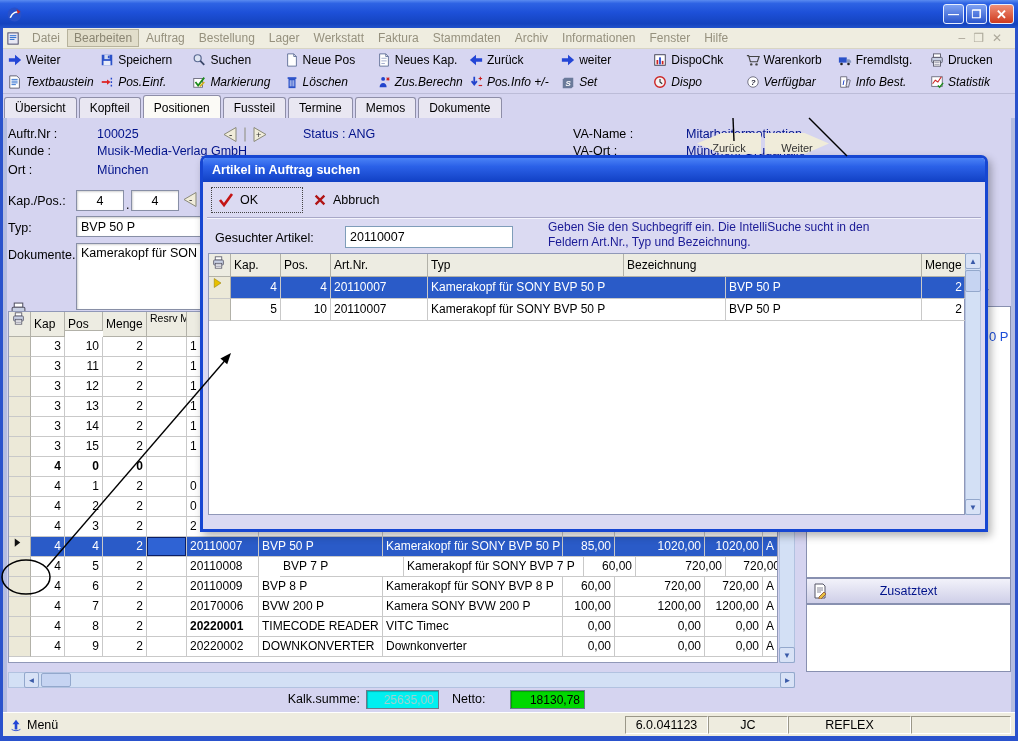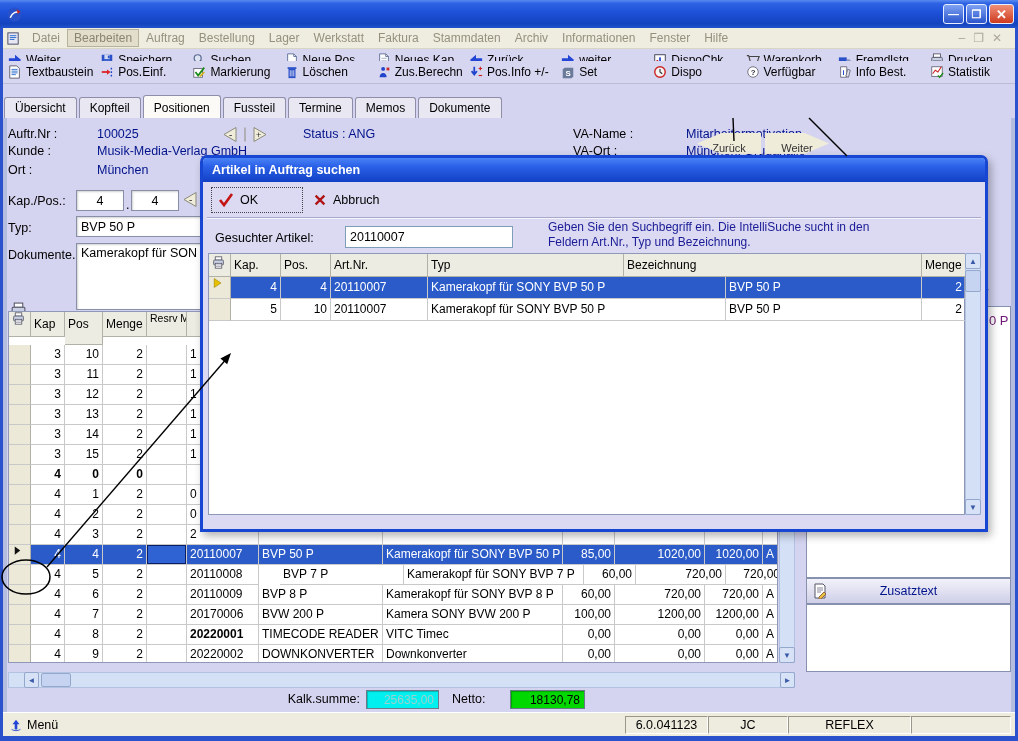--- a/index.html
+++ b/index.html
@@ -224,21 +224,21 @@
         <svg viewBox="0 0 16 16" width="14" height="14">
           <rect x="4" y="1" width="8" height="4" fill="#fff" stroke="#556"></rect>
           <rect x="2" y="5" width="12" height="6" rx="1" fill="#C8D0E4" stroke="#556"></rect>
           <rect x="4" y="9" width="8" height="6" fill="#fff" stroke="#556"></rect>
           <path d="M5 11h6M5 13h6" stroke="#99A"></path>
         </svg>
       </span>
       <span>Drucken</span>
     </div>
   </div>
-<div class="toolbar" id="tb2" style="top:61px;">
+<div class="toolbar" id="tb2" style="top:71px;font-style:italic;">
     <div class="tbtn">
       <span class="ic">
         <svg viewBox="0 0 16 16" width="14" height="14">
           <path d="M2 1h8l3 3v11H2z" fill="#fff" stroke="#556"></path>
           <path d="M4 5h7M4 7h7M4 9h7M4 11h5" stroke="#26C"></path>
         </svg>
       </span>
       <span>Textbaustein</span>
     </div>
     <div class="tbtn">
@@ -491,21 +491,21 @@
     <div class="trow">
       <div class="c h" style="width: 22px; height: 25px;"><span class="ic">
           <svg viewBox="0 0 16 16" width="13" height="13">
             <rect x="4" y="1" width="8" height="4" fill="#fff" stroke="#556"></rect>
             <rect x="2" y="5" width="12" height="6" rx="1" fill="#C8D0E4" stroke="#556"></rect>
             <rect x="4" y="9" width="8" height="6" fill="#fff" stroke="#556"></rect>
             <path d="M5 11h6M5 13h6" stroke="#99A"></path>
           </svg>
         </span></div>
       <div class="c h" style="width: 34px; height: 25px; line-height: 24px;">Kap</div>
-      <div class="c h" style="width: 38px; height: 33px; line-height: 24px;">Pos</div>
+      <div class="c h" style="width: 38px; height: 19px; line-height: 24px;">Pos</div>
       <div class="c h" style="width: 44px; height: 25px; line-height: 24px;">Menge</div>
       <div class="c h" style="width: 40px; height: 25px; font-size: 10.5px; line-height: 12px;">Resrv Mnge</div>
       <div class="c h" style="width: 72px; height: 25px;"></div>
       <div class="c h" style="width: 124px; height: 25px;"></div>
       <div class="c h" style="width: 180px; height: 25px;"></div>
       <div class="c h" style="width: 52px; height: 25px;"></div>
       <div class="c h" style="width: 90px; height: 25px;"></div>
       <div class="c h" style="width: 58px; height: 25px;"></div>
       <div class="c h" style="width: 16px; height: 25px;"></div>
     </div>
@@ -744,21 +744,21 @@
 <div class="sbtrack" style="left:779px;top:311px;width:16px;height:352px;"></div>
 <div class="sbtn" style="left:779px;top:647px;width:16px;height:16px;">▼</div>
 
 <div class="sbtrack" style="left:8px;top:672px;width:787px;height:16px;"></div>
 <div class="sbtn" style="left:24px;top:672px;width:15px;height:16px;">◄</div>
 <div class="sthumb" style="left:41px;top:673px;width:30px;height:14px;"></div>
 <div class="sbtn" style="left:780px;top:672px;width:15px;height:16px;">►</div>
 
 <span class="val" style="left:984px;top:286px;color:#2222AA;">*</span>
 <div class="whitebox" style="left:806px;top:306px;width:205px;height:272px;">
-  <span style="position:absolute;left:182px;top:6px;font-size:13px;color:#701a75;">0 P</span>
+  <span style="position:absolute;left:182px;top:22px;font-size:13px;color:#1d4ed8;">0 P</span>
 </div>
 <div class="zheader" style="left:806px;top:578px;width:205px;height:26px;">
   <span class="ic" id="zicon" style="position:absolute;left:5px;top:4px;">
       <svg viewBox="0 0 16 16" width="16" height="16">
         <path d="M3 1h8l2 2v12H3z" fill="#fff" stroke="#556"></path>
         <path d="M5 5h6M5 7h6M5 9h4" stroke="#889"></path>
         <path d="M7 14l5-5 2 2-5 5H7z" fill="#E8C040" stroke="#964"></path>
       </svg>
     </span>
   <span>Zusatztext</span>

